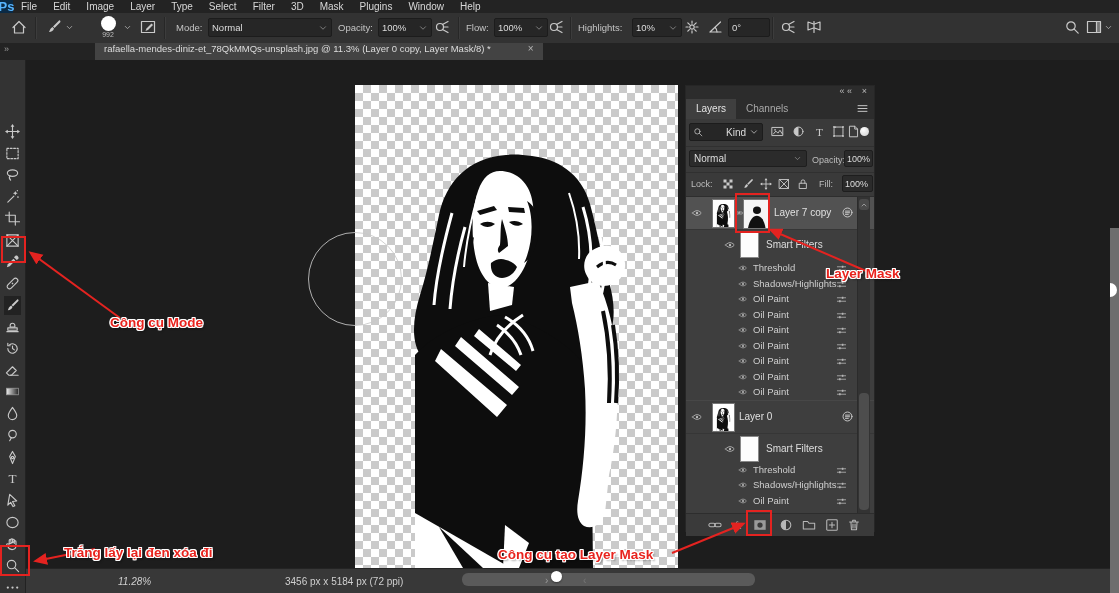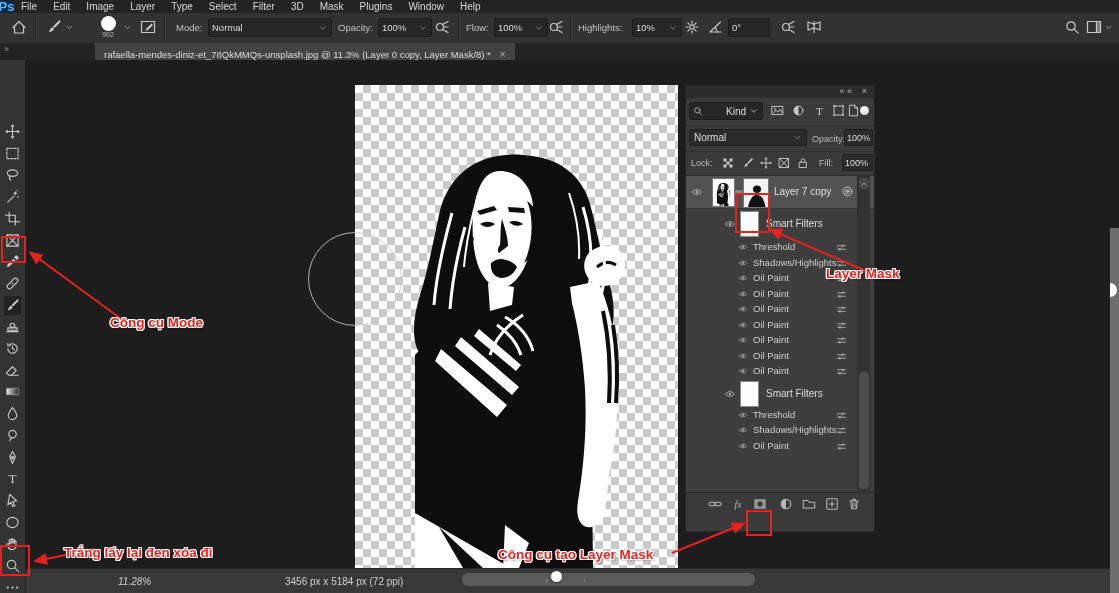--- a/index.html
+++ b/index.html
@@ -26,22 +26,22 @@
   .valbox{position:absolute;top:5px;height:17px;background:#262626;border:1px solid #1c1c1c;border-radius:2px;
           display:flex;align-items:center;justify-content:space-between;padding:0 3px;font-size:9.5px;color:#ddd;}
   .valbox .chev{width:10px;height:10px;color:#9a9a9a;}
   .brush-preview{position:absolute;left:96px;top:3px;width:24px;height:26px;text-align:center;}
   .brush-preview .dot{width:15px;height:15px;border-radius:50%;background:#fff;margin:0 auto;}
   .brush-preview .num{font-size:7px;color:#bbb;line-height:8px;}
 
   
   .tabbar{position:absolute;left:0;top:43px;width:100%;height:17px;background:#232323;z-index:6;}
   .tab-overflow{position:absolute;left:4px;top:1px;color:#9a9a9a;font-size:9px;}
-  .doc-tab{position:absolute;left:95px;top:0;height:17px;background:#434343;display:flex;align-items:flex-end;
-           padding:0 9px;color:#dcdcdc;font-size:9.5px;white-space:nowrap;}
+  .doc-tab{position:absolute;left:95px;top:0;height:17px;background:#434343;display:flex;align-items:flex-start;
+           padding:0 9px;color:#dcdcdc;font-size:9.5px;white-space:nowrap;gap:28px;}
   .tab-close{margin-left:9px;color:#b5b5b5;font-size:10px;}
 
   
   .toolbar{position:absolute;left:0;top:60px;width:25px;height:533px;background:#333333;border-right:1px solid #222;z-index:6;}
   .tool{position:absolute;left:4px;width:17px;height:19px;display:flex;align-items:center;justify-content:center;}
   .tool svg.icn{width:15px;height:15px;}
   .tool.active{background:#222;}
 
   
   .canvas{position:absolute;left:25px;top:60px;width:1085px;height:508px;background:#1d1d1d;}
@@ -642,20 +642,29 @@
         </svg>
     </div>
     <div class="brush-cursor"></div>
   </div>
 
   <div class="layers-panel">
     <div class="p-head">
       <span class="p-collapse">« «</span>
       <span class="p-close">×</span>
     </div>
+    <div class="p-tabs">
+      <div class="p-tab active">Layers</div>
+      <div class="p-tab">Channels</div>
+      <span class="p-menu">
+          <svg class="icn" style="width:13px;height:13px">
+            <use href="#ic-hamburger"></use>
+          </svg>
+        </span>
+    </div>
     <div class="p-filter">
       <div class="kind-box">
         <svg class="icn">
             <use href="#ic-search"></use>
           </svg>
         <span style="flex:1">Kind</span>
         <svg class="icn">
             <use href="#ic-chevdown"></use>
           </svg>
       </div>
@@ -893,20 +902,43 @@
             </span>
             <span class="f-name">Oil Paint</span>
             <span class="f-slider">
               <svg class="icn">
                 <use href="#ic-slider"></use>
               </svg>
             </span>
           </div>
         </div>
 
+      <div class="layer-row" style="border-top:1px solid #474747">
+        <span class="lr-eye">
+            <svg class="icn">
+              <use href="#ic-eye"></use>
+            </svg>
+          </span>
+        <span class="lr-thumb" style="left:26px;width:21px;height:27px">
+            <svg viewBox="0 0 323 483" preserveAspectRatio="none">
+              <use href="#art"></use>
+            </svg>
+          </span>
+        <span class="lr-name" style="left:53px">Layer 0</span>
+        <span class="lr-badge">
+            <svg class="icn">
+              <use href="#ic-smartbadge"></use>
+            </svg>
+          </span>
+        <span class="lr-chev">
+            <svg class="icn">
+              <use href="#ic-chevup"></use>
+            </svg>
+          </span>
+      </div>
       <div class="sf-row" style="height:28px">
         <span class="sf-eye">
             <svg class="icn">
               <use href="#ic-eye"></use>
             </svg>
           </span>
         <span class="sf-thumb"></span>
         <span class="sf-name">Smart Filters</span>
       </div>
       <div id="filters-1">

